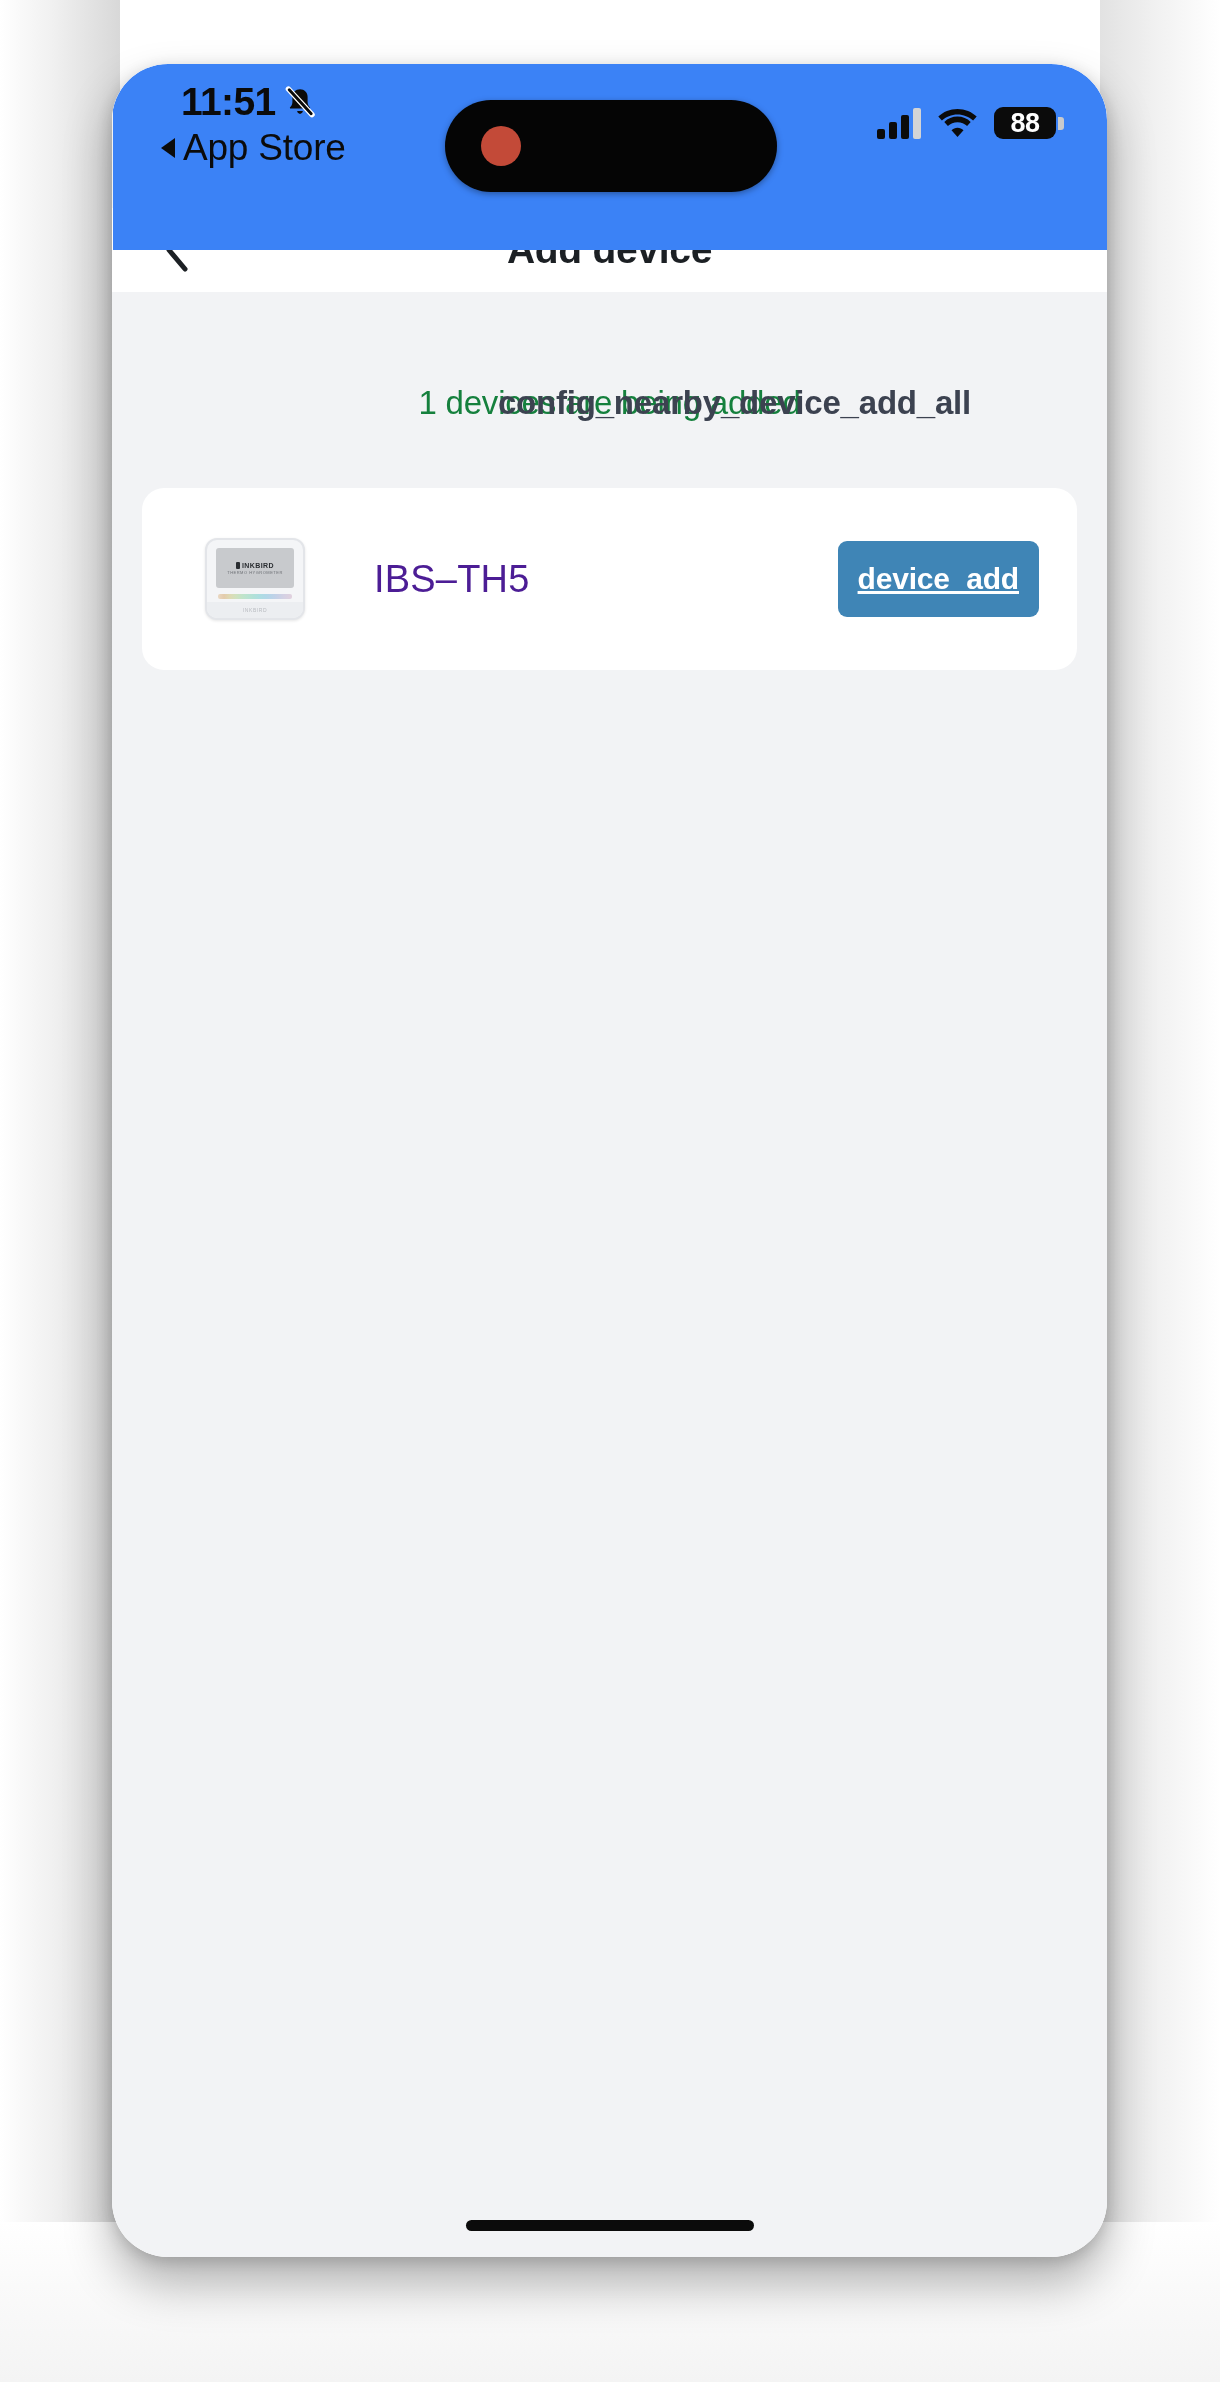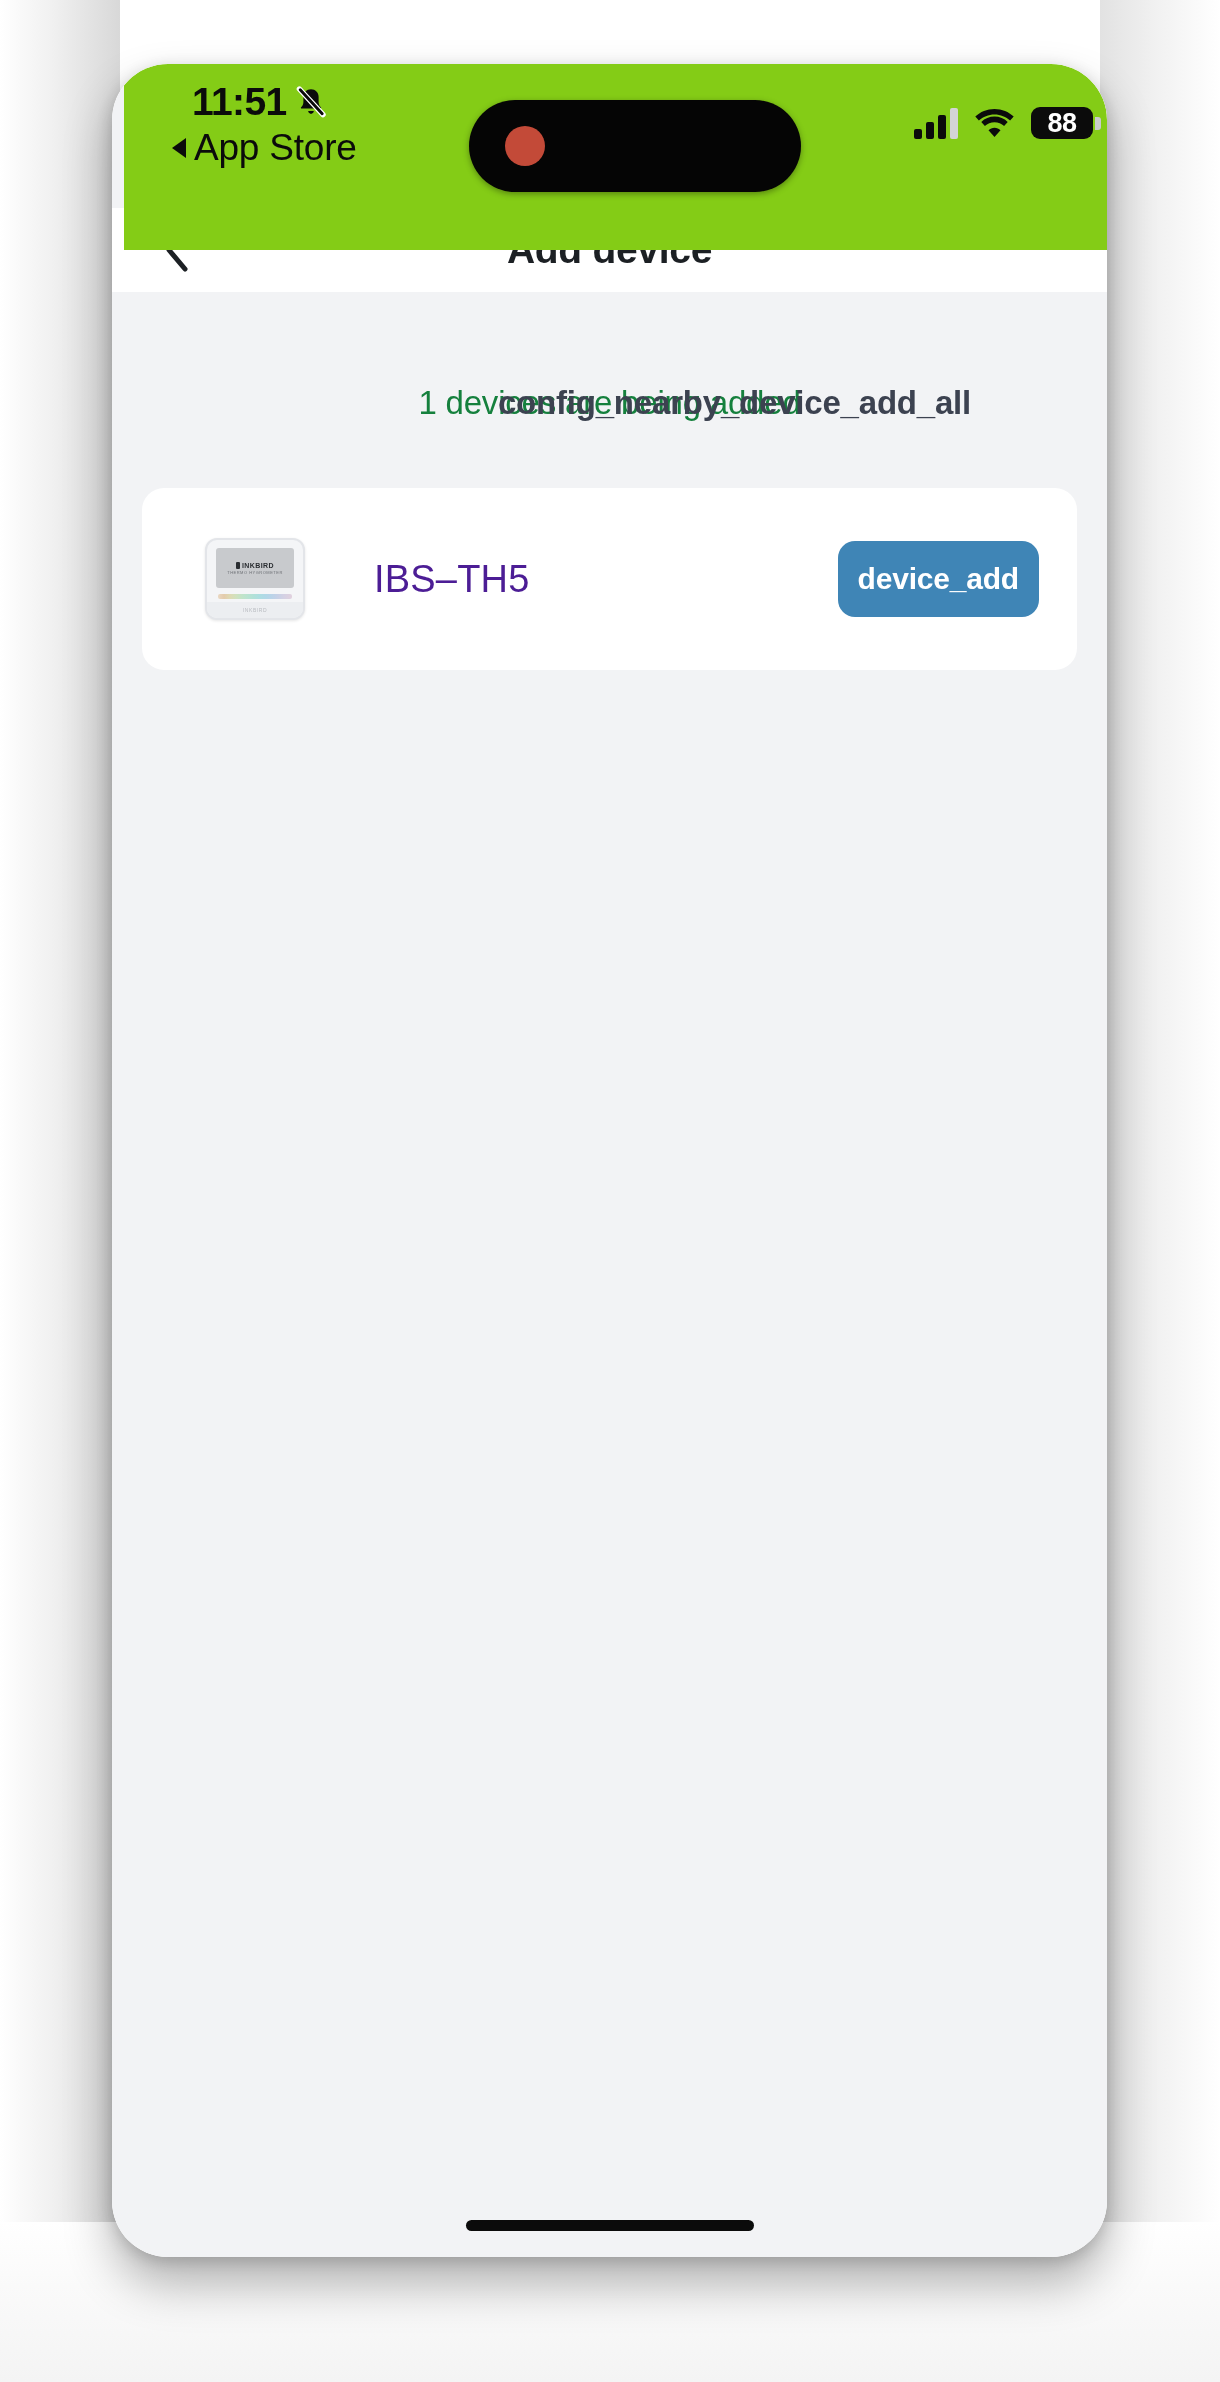--- a/index.html
+++ b/index.html
@@ -59,26 +59,25 @@
     width: 100%;
     height: 100%;
     border-radius: 56px;
     overflow: hidden;
     background: #f2f3f5;
   }
 
   
   .statusbar {
     position: absolute;
-    left: 12px; top: 0;
+    left: 1px; top: 0;
     width: 100%;
     height: 186px;
-    background: #84cc16;
+    background: #3b82f6;
     z-index: 5;
-    padding-left: 26px;
   }
   .status-left {
     position: absolute;
     left: 46px;
     top: 18px;
     width: 300px;
   }
   .time-row {
     display: flex;
     align-items: center;
@@ -381,25 +380,26 @@
     letter-spacing: 0.2px;
   }
   .add-btn {
     flex: none;
     margin-right: 38px;
     background: #3f85b6;
     color: #ffffff;
     font-size: 30px;
     font-weight: bold;
     border: none;
-    border-radius: 17px;
+    border-radius: 9px;
     padding: 21px 20px;
     letter-spacing: -0.2px;
     cursor: pointer;
     font-family: "Liberation Sans", sans-serif;
+    text-decoration: underline;
   }
 
   
   .home-indicator {
     position: absolute;
     left: 50%;
     transform: translateX(-50%);
     bottom: 26px;
     width: 288px;
     height: 11px;

